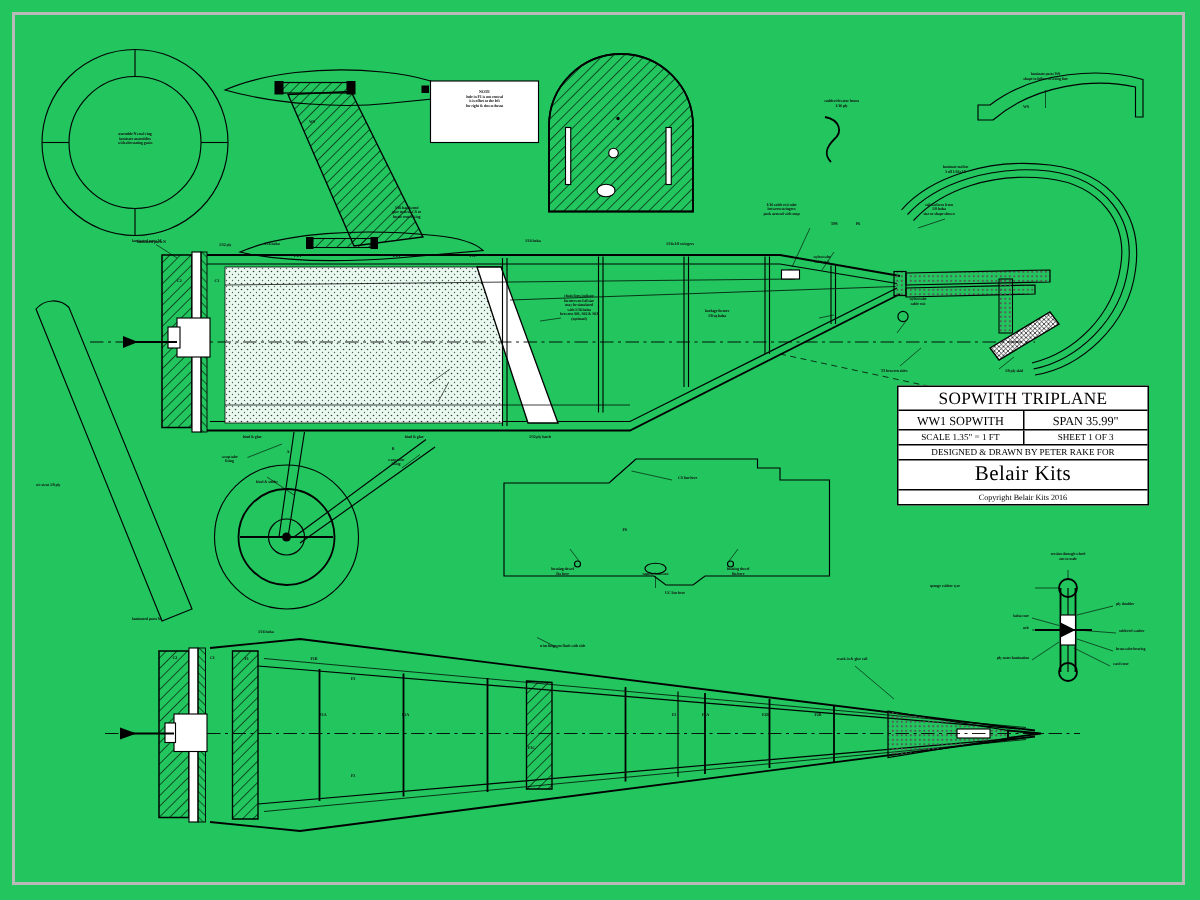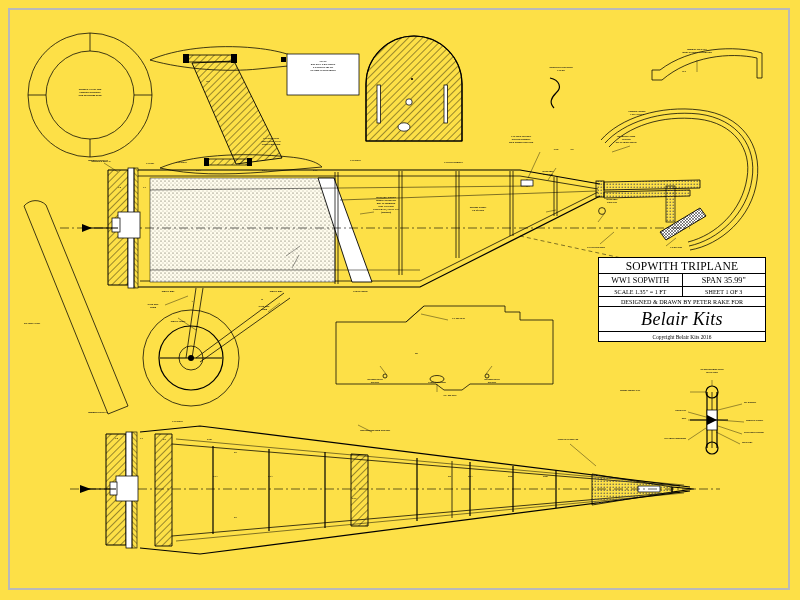--- a/index.html
+++ b/index.html
@@ -1,18 +1,18 @@
 <!DOCTYPE html>
 <html><head>
 <meta charset="utf-8">
 <style>
   html,body{margin:0;padding:0;background:#ffffff;}
   body{width:800px;height:600px;overflow:hidden;
        font-family:"Liberation Serif", serif;color:#000;}
-  #sheet{position:relative;width:800px;height:600px;background:#fde047;}
+  #sheet{position:relative;width:800px;height:600px;background:#22c55e;}
   #border{position:absolute;left:8px;top:8px;width:782px;height:582px;
           border:2px solid #b9b9b9;box-sizing:border-box;}
   svg.layer{position:absolute;left:0;top:0;width:800px;height:600px;}
   .ln{stroke:#000;fill:none;stroke-width:.75;}
   .ln2{stroke:#000;fill:none;stroke-width:1.2;}
   .thin{stroke:#000;fill:none;stroke-width:.5;}
   .lead{stroke:#000;fill:none;stroke-width:.4;}
   .dash{stroke:#000;fill:none;stroke-width:.6;stroke-dasharray:9 3 2 3;}
   .dash2{stroke:#000;fill:none;stroke-width:.5;stroke-dasharray:4 3;}
   .fillw{fill:#fff;}
@@ -25,21 +25,21 @@
   #tblock{position:absolute;left:598px;top:257px;width:168px;
           border:1.2px solid #000;background:#fff;box-sizing:border-box;}
   #tblock .row{display:flex;border-bottom:1px solid #000;}
   #tblock .row:last-child{border-bottom:none;}
   #tblock .cell{flex:1;text-align:center;padding:1.5px 2px;
                 font-family:"Liberation Serif",serif;}
   #tblock .cell.div{border-left:1px solid #000;}
   .r-title{font-size:11.5px;letter-spacing:.2px;}
   .r-mid{font-size:8.2px;}
   .r-small{font-size:6.1px;}
-  .r-brand{font-size:18px;letter-spacing:.3px;font-style:italic;}
+  .r-brand{font-size:14px;letter-spacing:.3px;}
   .r-copy{font-size:5.4px;}
 </style>
 </head>
 <body>
 
 <div id="sheet">
 
   <div id="border"></div>
 
   <svg class="layer" viewBox="0 0 800 600">

